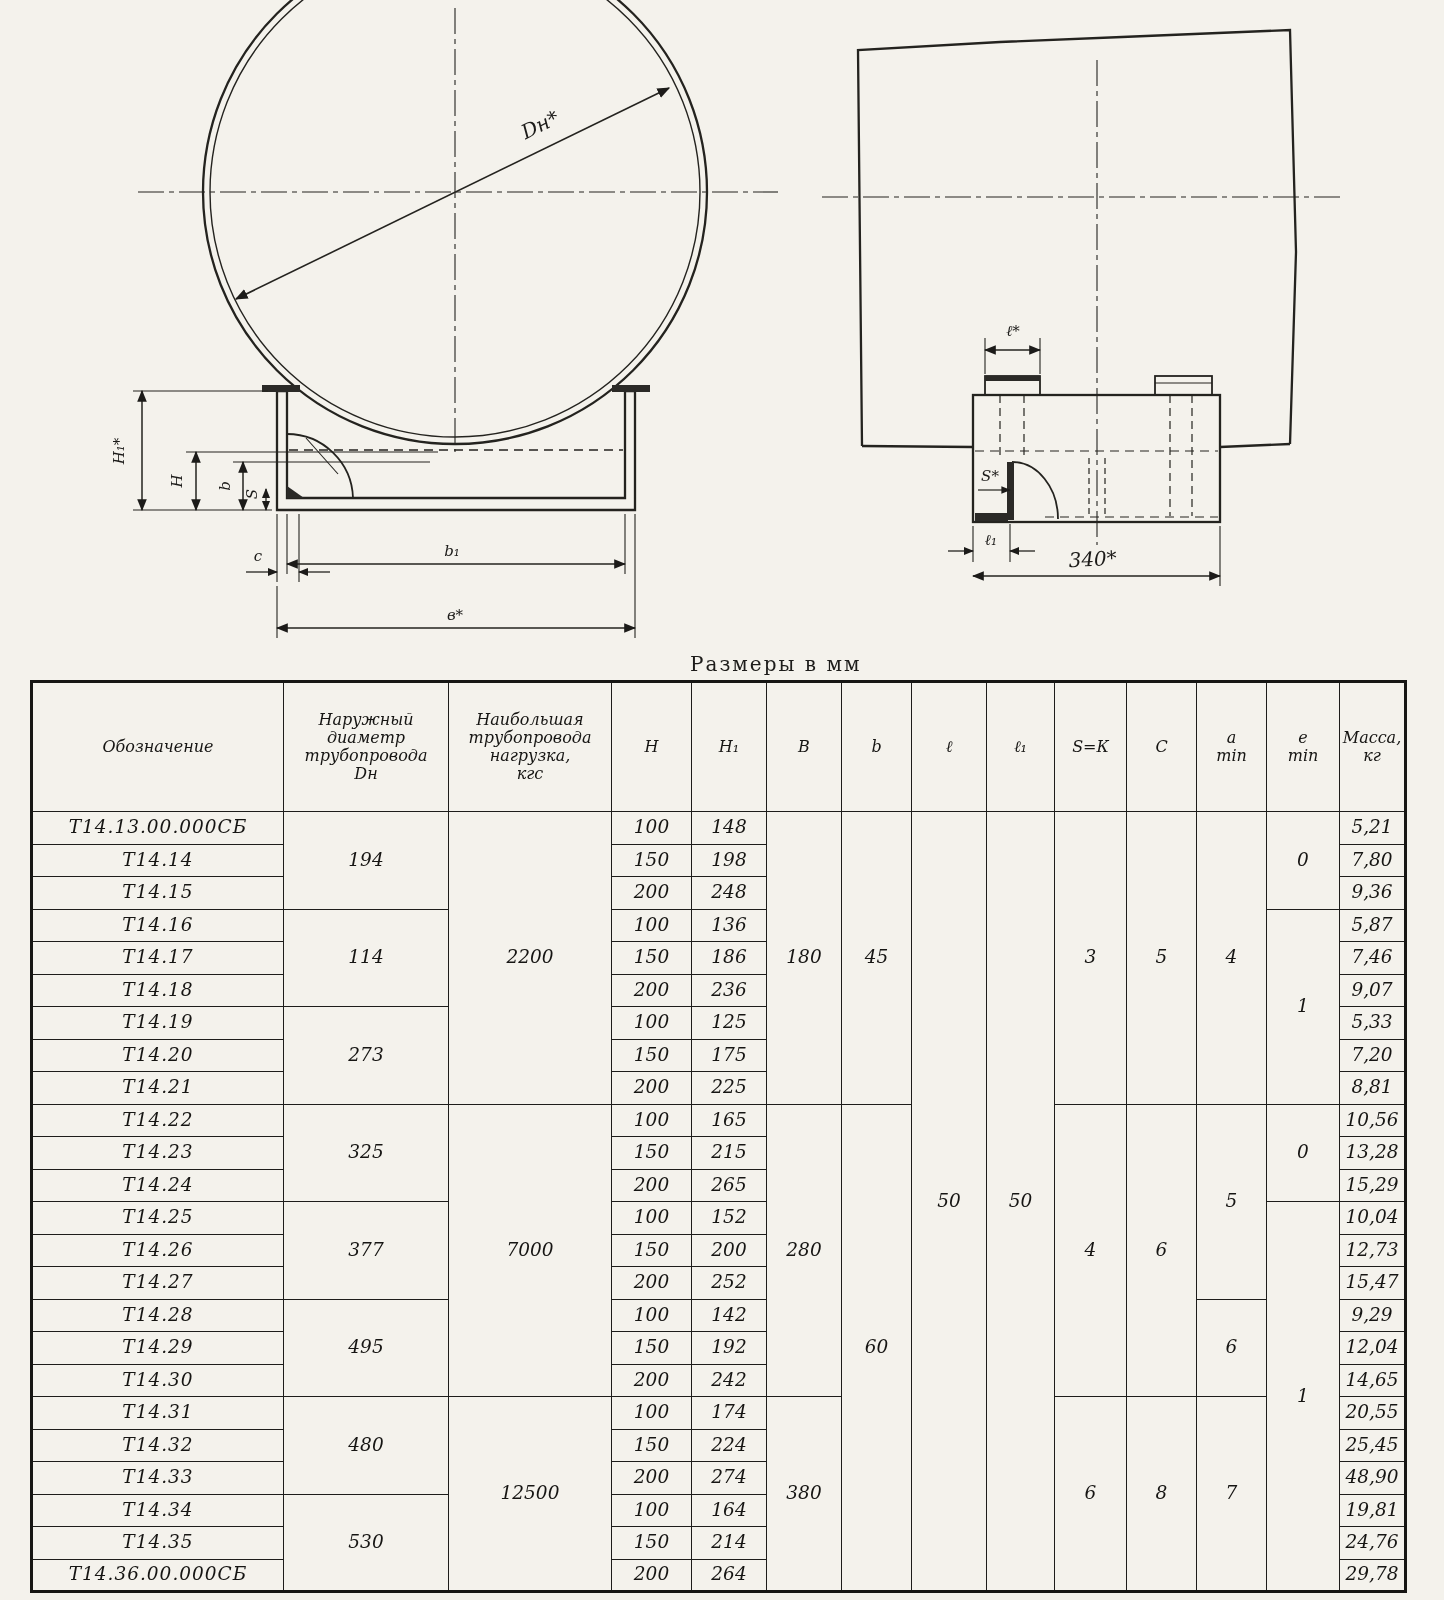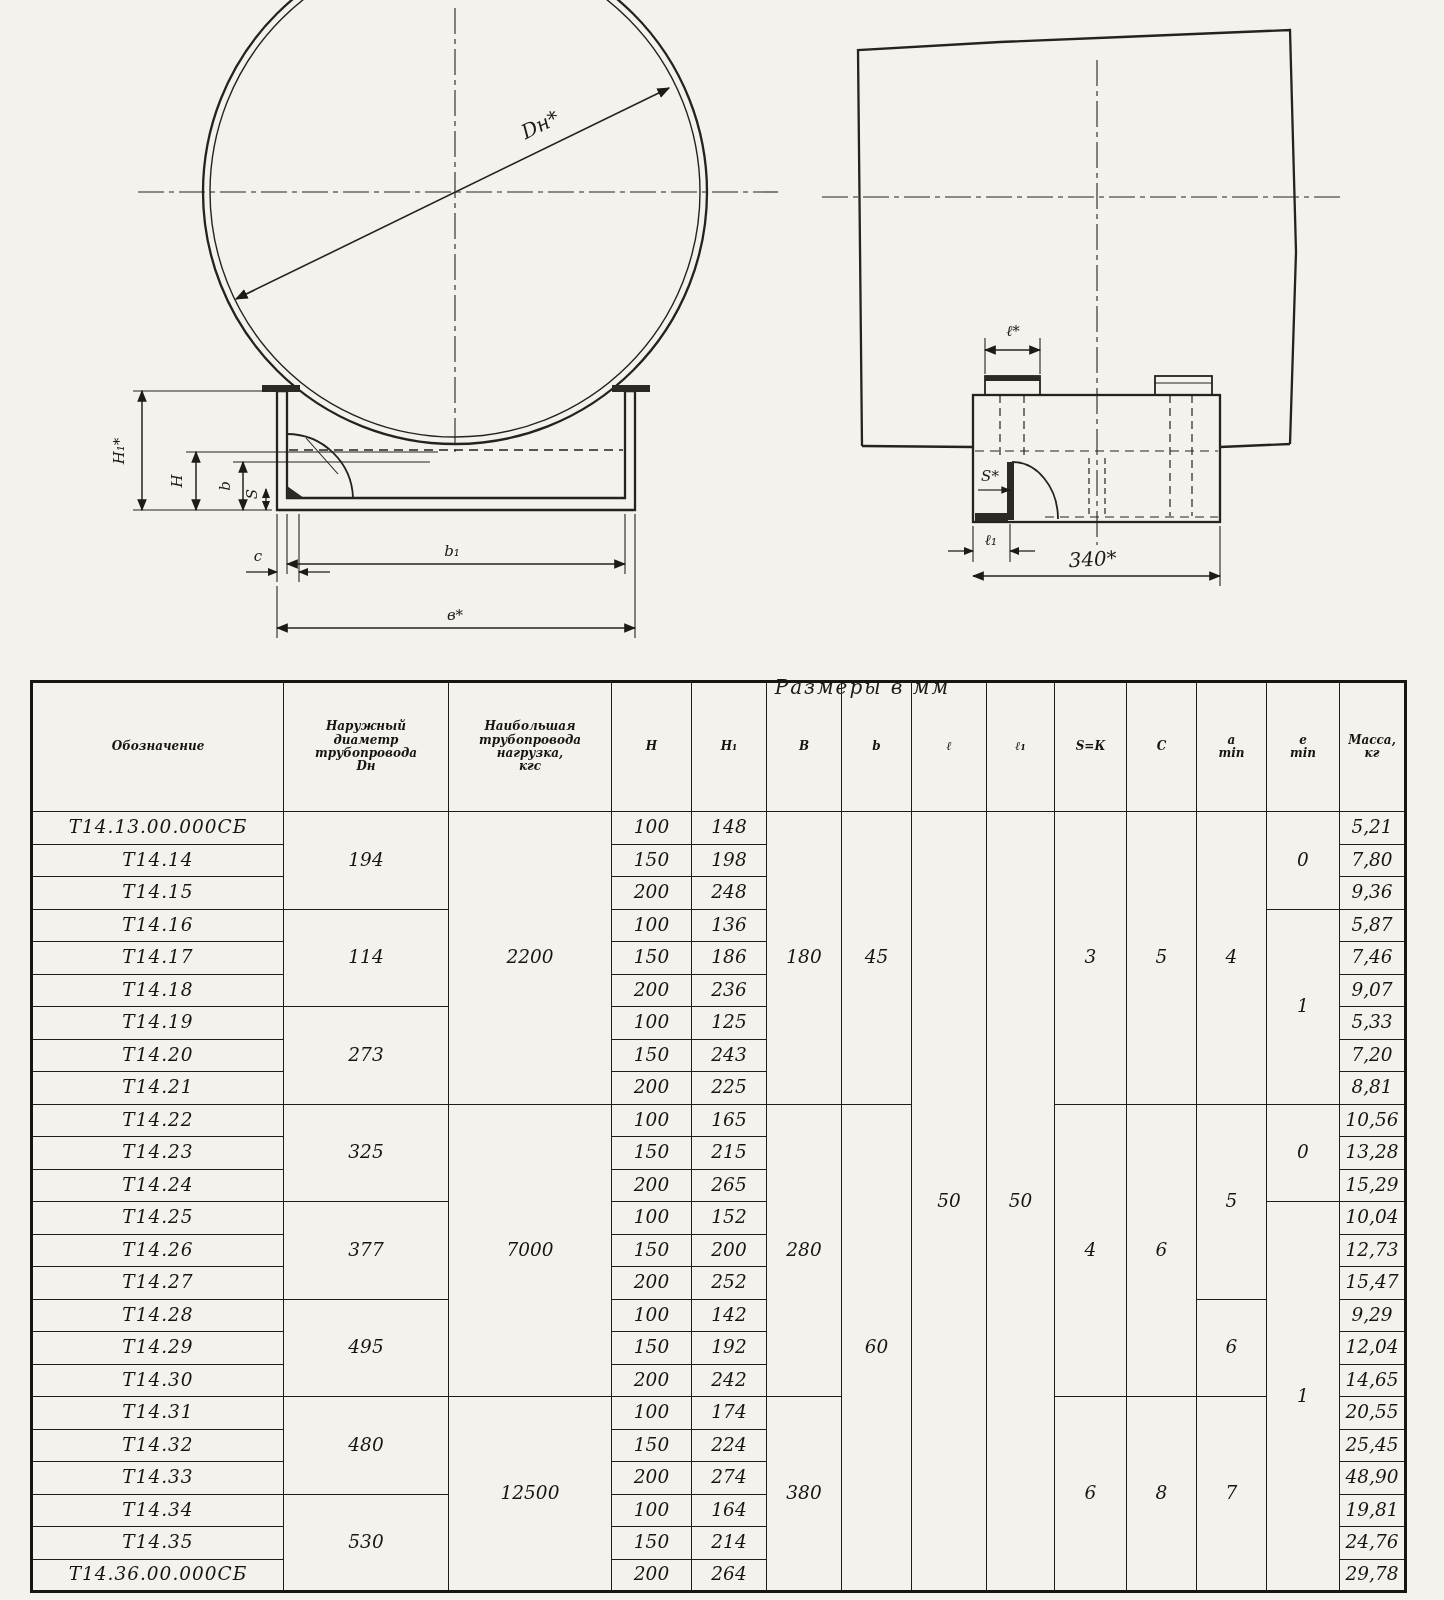--- a/index.html
+++ b/index.html
@@ -6,35 +6,35 @@
   #page{
     position:relative;width:1444px;height:1600px;margin:0 auto;
     background:#f4f2ec;overflow:hidden;
     font-family:"DejaVu Serif", serif;color:#1d1c1a;
   }
   svg text{font-family:"DejaVu Serif", serif;font-style:italic;fill:#1c1b19;stroke:none;}
   .lbl{font-size:20px;}
   .lbl-sm{font-size:15px;}
   .cl{stroke-width:1.1;stroke-dasharray:26 5 5 5;}
   #table-title{
-    position:absolute;left:690px;top:675px;width:260px;text-align:right;
-    font-style:italic;font-size:20px;letter-spacing:2px;
+    position:absolute;left:690px;top:652px;width:260px;text-align:left;
+    font-size:20px;letter-spacing:2px;
   }
   #dim-table-wrap{position:absolute;left:30px;top:680px;}
   table.dims{
     border-collapse:collapse;table-layout:fixed;width:1374px;
     border:3px solid #171614;
   }
   table.dims th, table.dims td{
     border:1.6px solid #1e1d1b;
     font-style:italic;color:#161513;
     text-align:center;vertical-align:middle;
     padding:0;line-height:1.12;overflow:hidden;
   }
-  table.dims th{font-size:12px;font-weight:bold;white-space:pre-line;height:128px;}
+  table.dims th{font-size:16px;font-weight:normal;white-space:pre-line;height:128px;}
   table.dims td{font-size:18.5px;}
   table.dims tbody tr{height:32.5px;}
   td.c-name{text-align:left;padding-left:38px;white-space:nowrap;letter-spacing:1px;}
 </style>
 </head>
 <body>
 
 <div id="page">
 
   <svg width="1444" height="660" viewBox="0 0 1444 660">
@@ -248,21 +248,21 @@
           <tr>
             <td class="c-name">Т14.19</td>
             <td rowspan="3">273</td>
             <td>100</td>
             <td>125</td>
             <td>5,33</td>
           </tr>
           <tr>
             <td class="c-name">Т14.20</td>
             <td>150</td>
-            <td>243</td>
+            <td>175</td>
             <td>7,20</td>
           </tr>
           <tr>
             <td class="c-name">Т14.21</td>
             <td>200</td>
             <td>225</td>
             <td>8,81</td>
           </tr>
           <tr>
             <td class="c-name">Т14.22</td>

